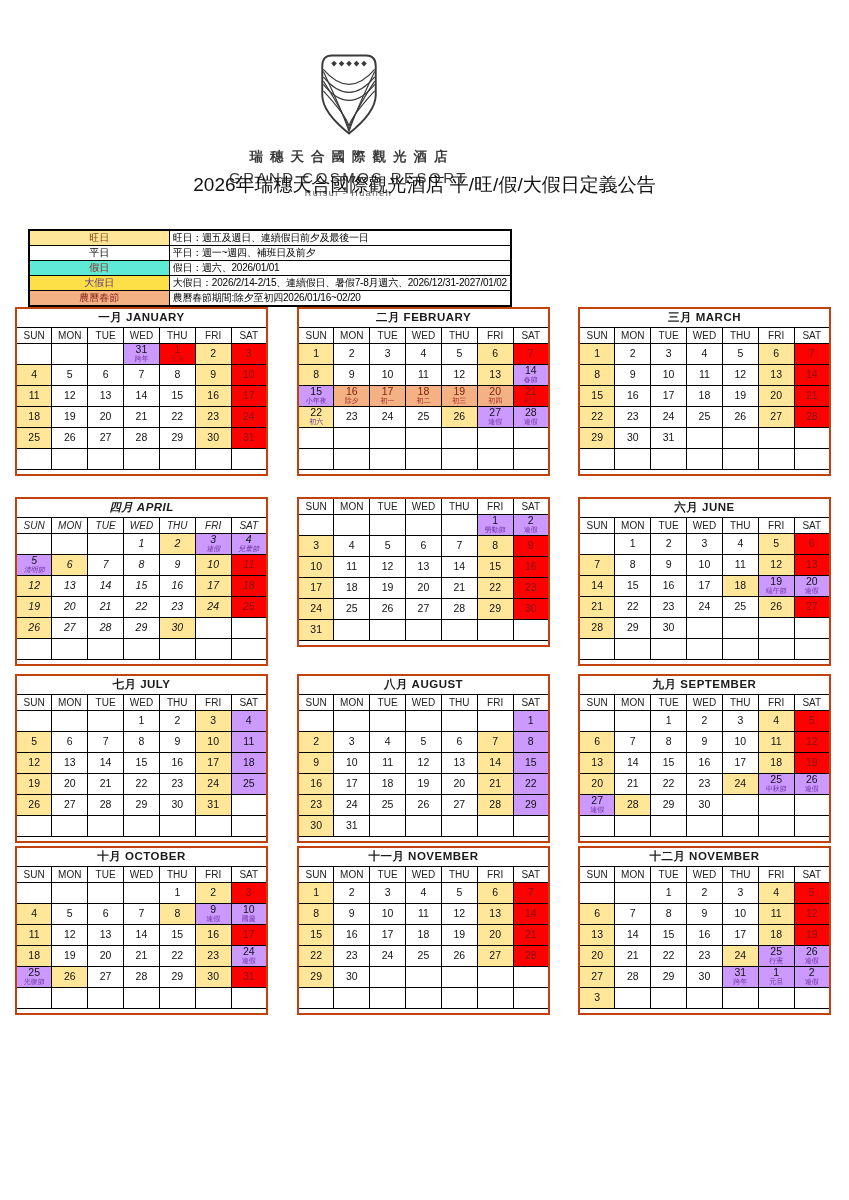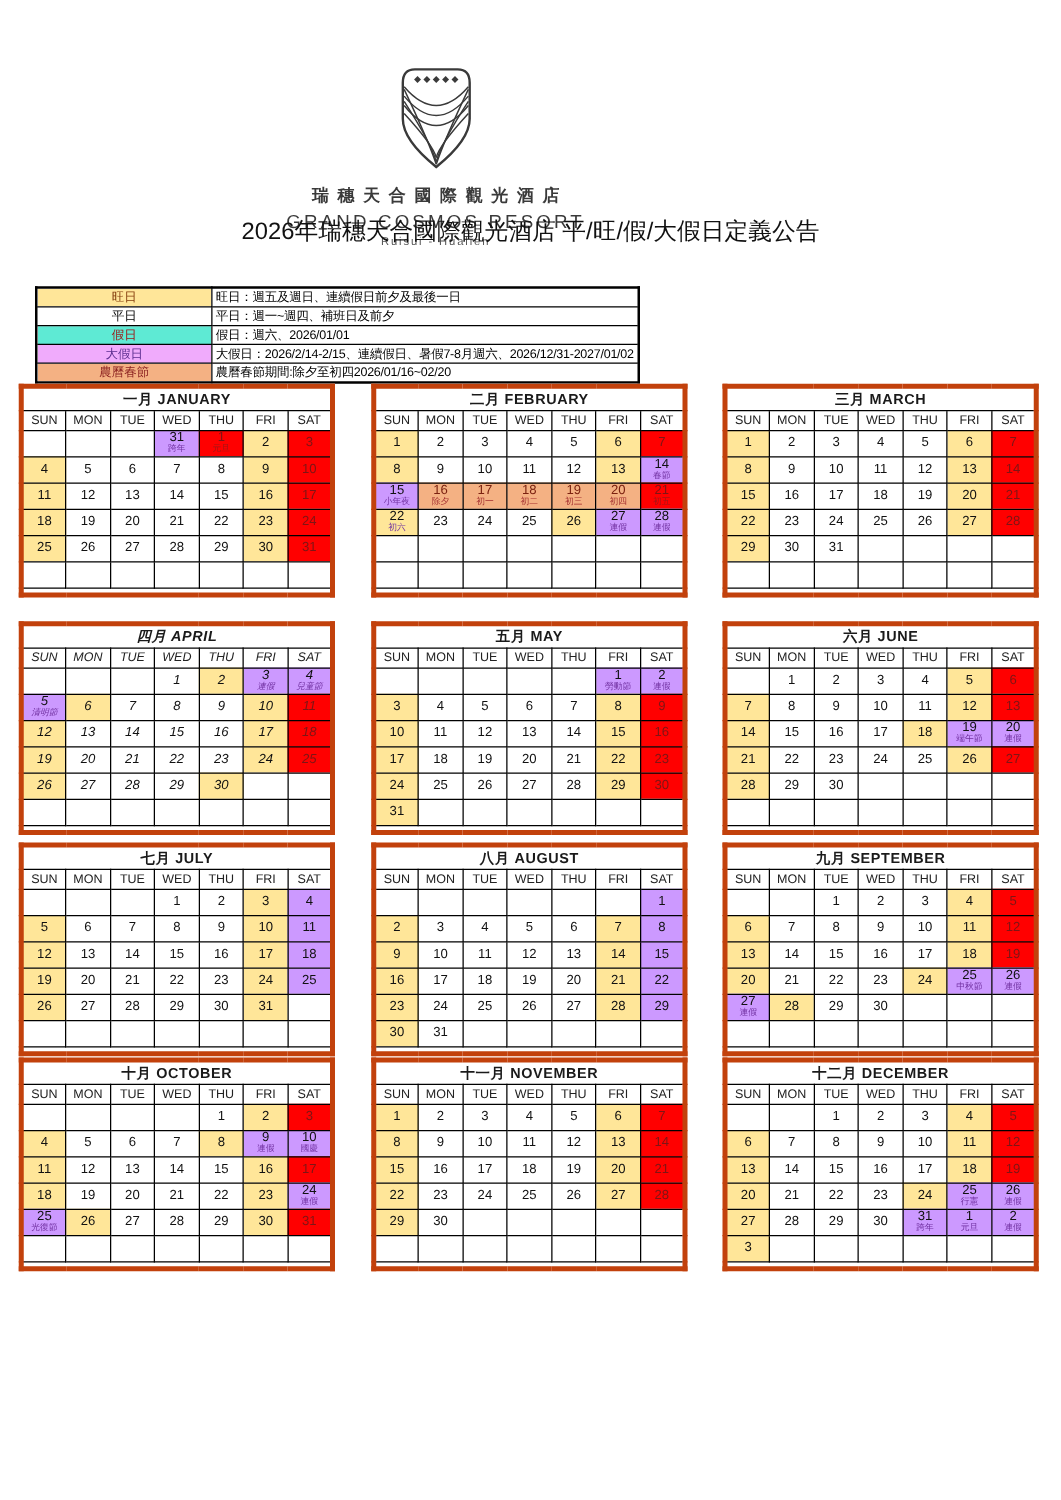--- a/index.html
+++ b/index.html
@@ -18,25 +18,25 @@
   .page-title { position:absolute; top:172px; left:0; width:849px; text-align:center; font-size:19px; font-weight:400; color:#111; }
 
   
   .legend { position:absolute; left:28px; top:229px; width:484px; border-collapse:collapse; border:2px solid #000; }
   .legend td { border:1px solid #000; height:13px; font-size:10px; padding:0 3px; white-space:nowrap; overflow:hidden; }
   .lg-label { width:177px; text-align:center; }
   .lg-desc  { font-size:9.5px; letter-spacing:-0.2px; color:#000; }
   .t-plain   { background:#ffffff; color:#000; }
   .t-busy    { background:#FFE699; color:#843C0C; }
   .t-holiday { background:#5eead4; color:#9e1212; }
-  .t-big     { background:#f0abfc; color:#5b2d8e;margin-left:48px; }
+  .t-big     { background:#fde047; color:#5b2d8e;margin-left:48px; }
   .t-cny     { background:#F4B183; color:#8a1f1f; }
 
   
-  .cal { position:absolute; width:253px; border-collapse:collapse; border:4px solid #c2410c; table-layout:fixed; background:#fff; }
+  .cal { position:absolute; width:253px; border-collapse:collapse; border:2px solid #c2410c; table-layout:fixed; background:#fff; }
   .cal td { border:1px solid #000; text-align:center; vertical-align:middle; padding:0; }
   .cal-title { height:19px; font-size:11.5px; font-weight:bold; letter-spacing:0.5px; }
   .dow { height:16px; font-size:10px; color:#222; }
   .day { height:21px; font-size:10.5px; line-height:10px; }
   .strip { height:6px; }
   .num { font-size:10.5px; line-height:11px; color:#111; }
   .note { font-size:7px; line-height:8px; color:#7030A0; }
   .busy    { background:#FFE699; }
   .holiday { background:#FF0000; }
   .big     { background:#CC99FF; }
@@ -649,23 +649,20 @@
             <td class="day"></td>
           </tr>
           <tr>
             <td colspan="7" class="strip"></td>
           </tr>
         </tbody>
       </table>
       <table class="cal" style="left: 297px; top: 497px;">
         <tbody>
           <tr>
-            <td colspan="7" class="cal-title">五月 MAY</td>
-          </tr>
-          <tr>
             <td class="dow">SUN</td>
             <td class="dow">MON</td>
             <td class="dow">TUE</td>
             <td class="dow">WED</td>
             <td class="dow">THU</td>
             <td class="dow">FRI</td>
             <td class="dow">SAT</td>
           </tr>
           <tr>
             <td class="day"></td>
@@ -1599,21 +1596,21 @@
             <td class="day"></td>
           </tr>
           <tr>
             <td colspan="7" class="strip"></td>
           </tr>
         </tbody>
       </table>
       <table class="cal" style="left: 578px; top: 846px;">
         <tbody>
           <tr>
-            <td colspan="7" class="cal-title">十二月 DECEMBER</td>
+            <td colspan="7" class="cal-title">十二月 NOVEMBER</td>
           </tr>
           <tr>
             <td class="dow">SUN</td>
             <td class="dow">MON</td>
             <td class="dow">TUE</td>
             <td class="dow">WED</td>
             <td class="dow">THU</td>
             <td class="dow">FRI</td>
             <td class="dow">SAT</td>
           </tr>

